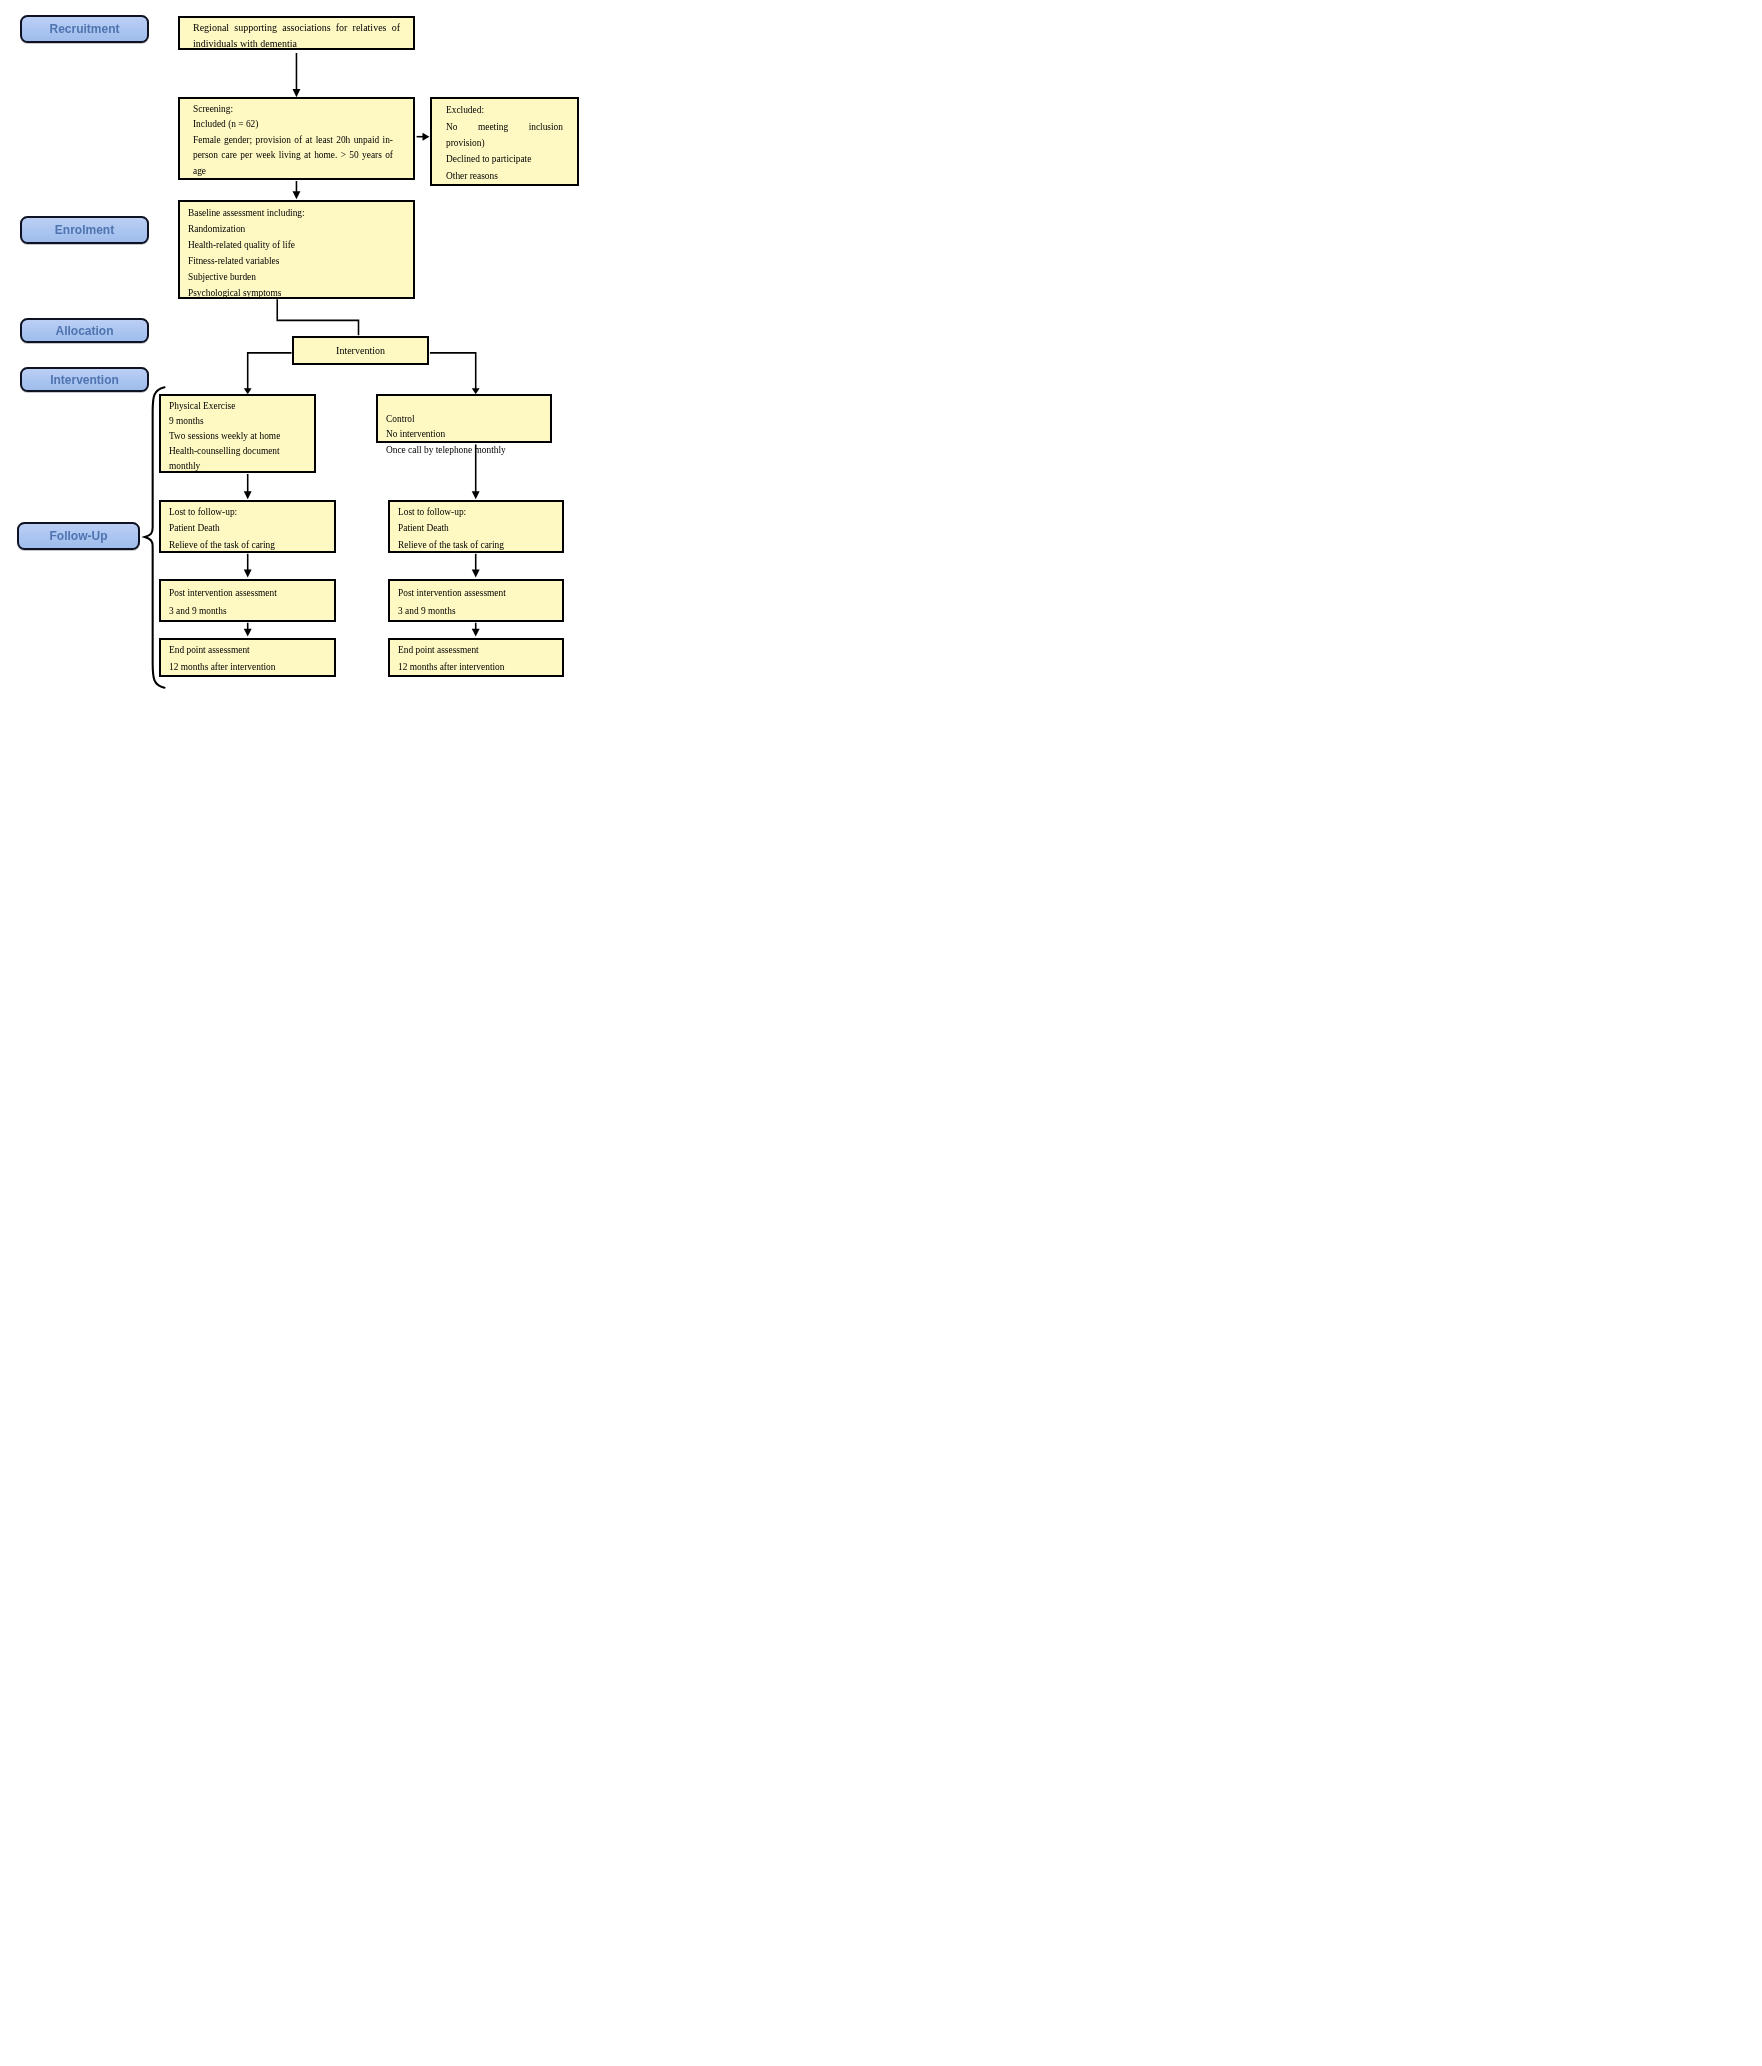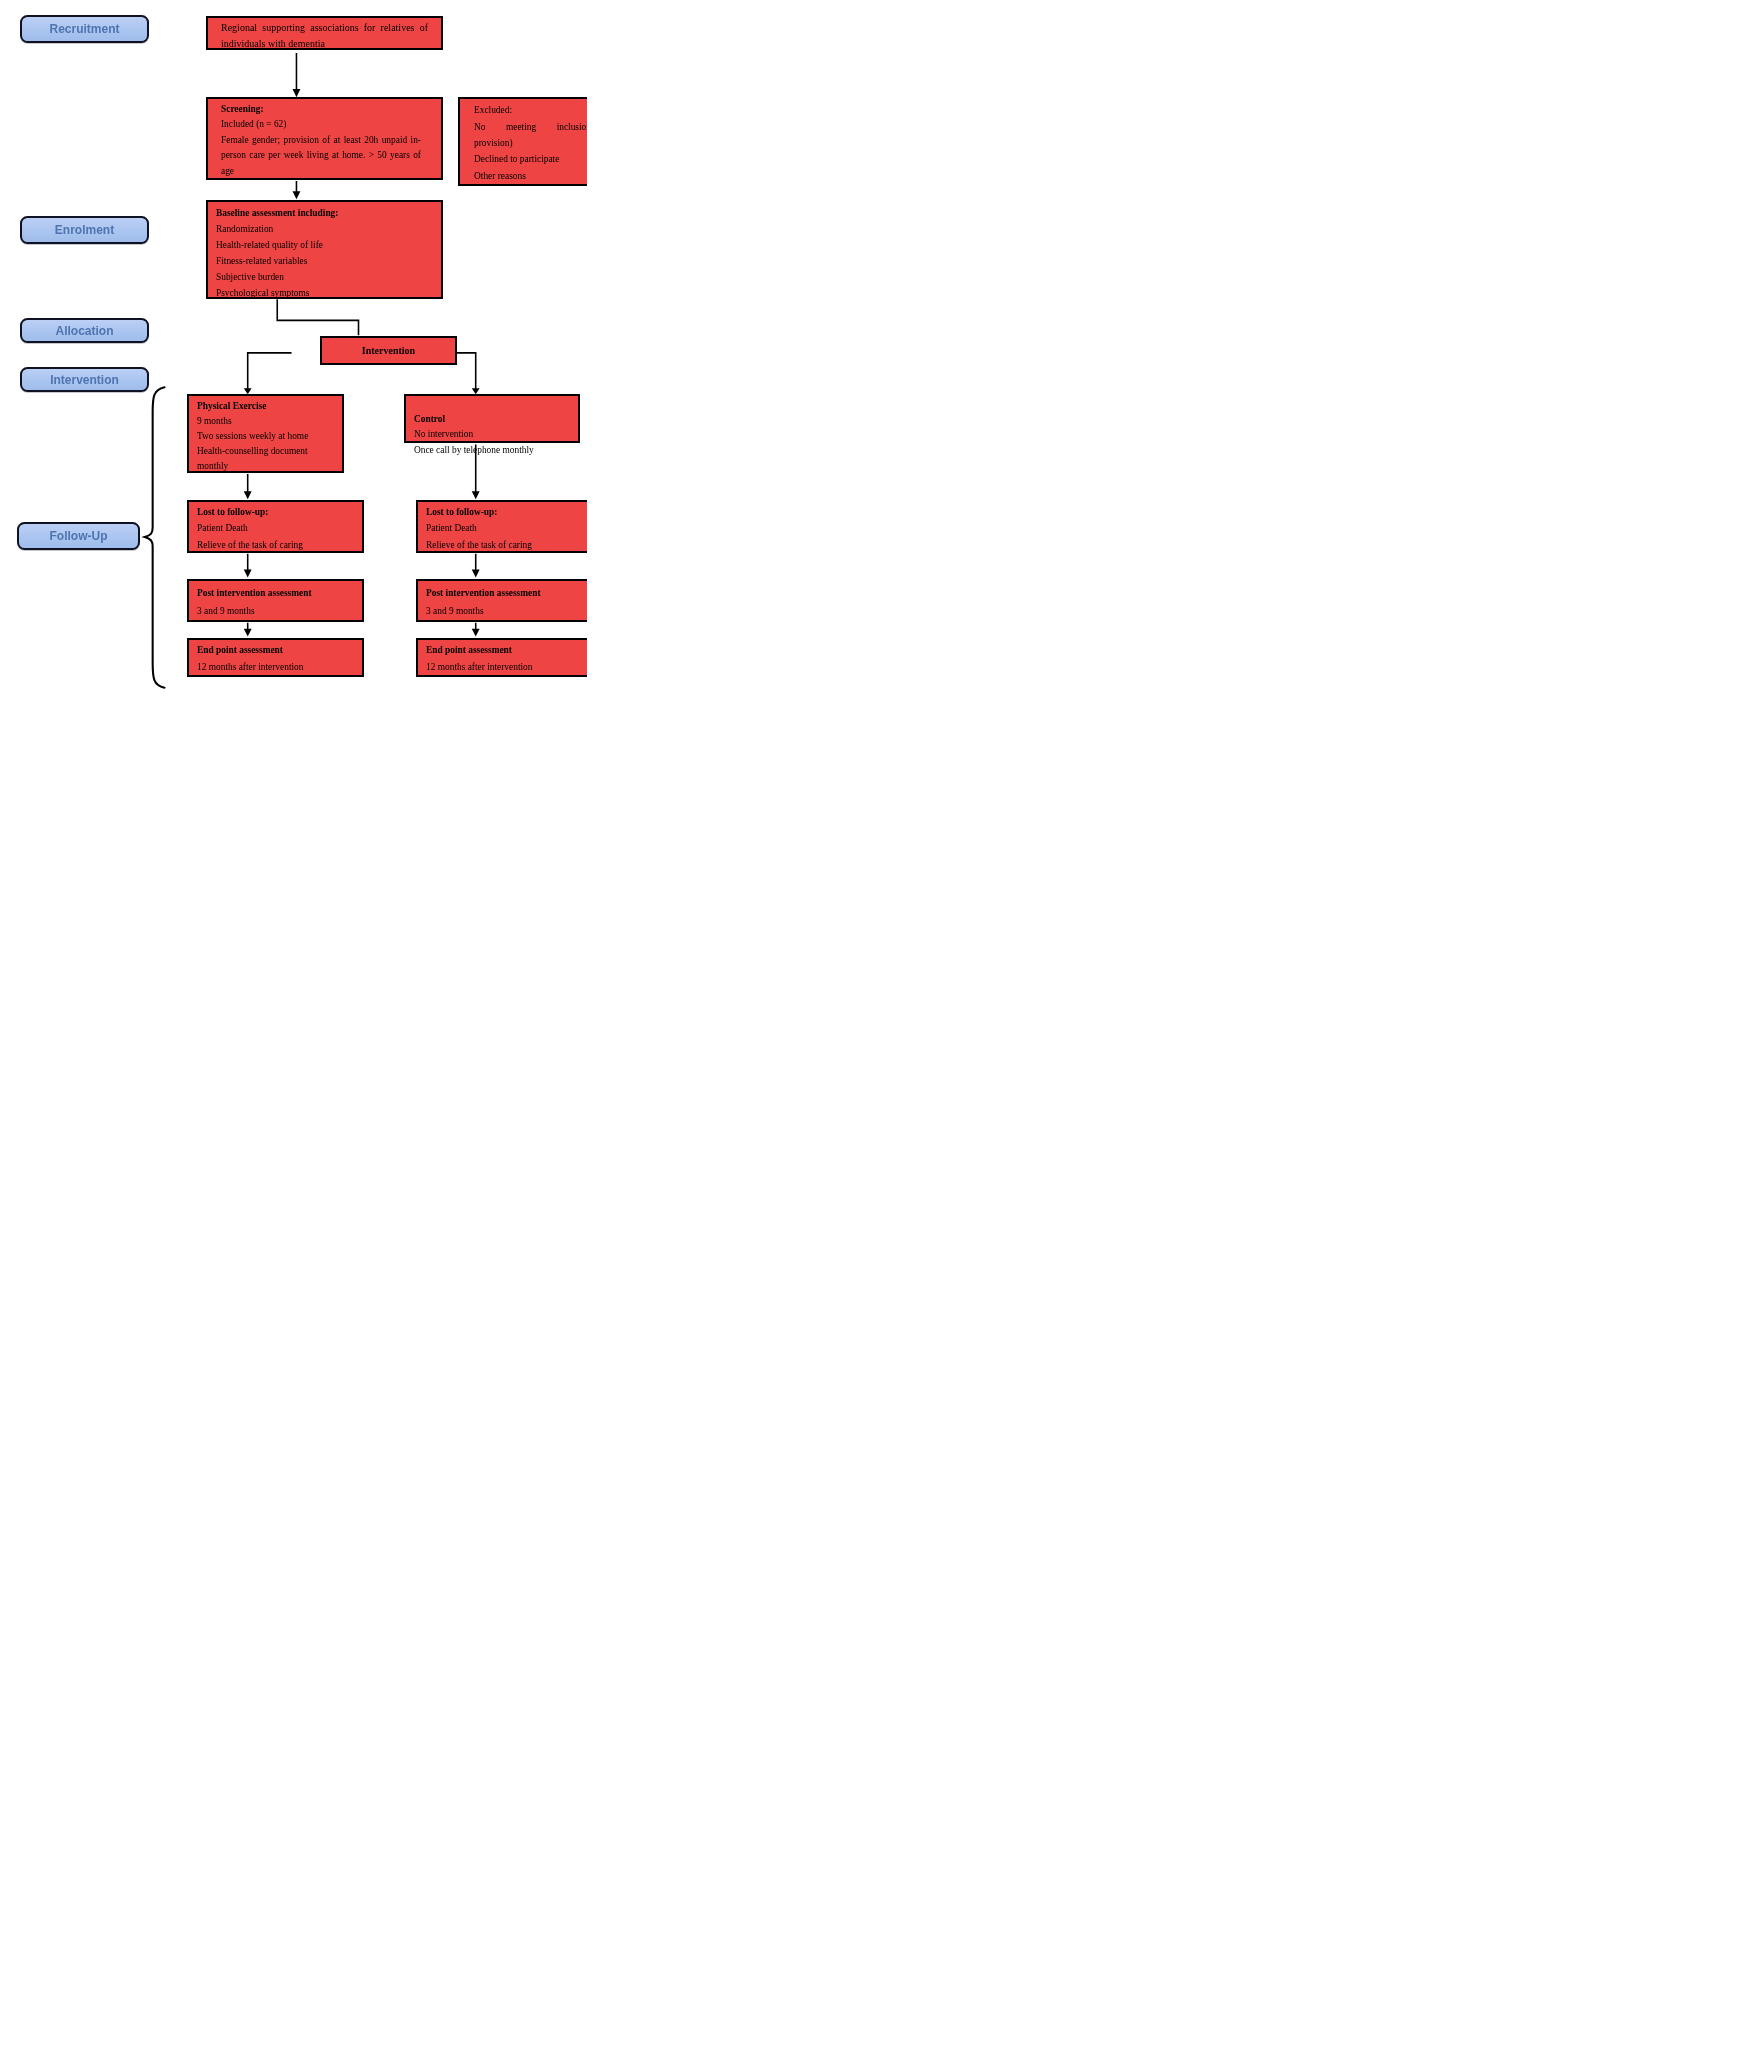--- a/index.html
+++ b/index.html
@@ -22,30 +22,29 @@
     display:flex;align-items:center;justify-content:center;
     font-family:Liberation Sans, sans-serif;
     font-weight:bold;font-size:12px;
     color:var(--stage-text,#4f74b0);
     box-sizing:border-box;
     z-index:2;
     box-shadow:0 1px 0 rgba(20,30,60,.25);
   }
   .wbox{
     position:absolute;
-    background:#ef4444;
+    background:#fef9c3;
     border:2px solid #000;
     box-sizing:border-box;
     font-size:9.4px;
     line-height:16px;
     padding:2.5px 8px;
     z-index:2;
-    margin-left:28px;
   }
-  .wbox .title{font-weight:bold;}
+  .wbox .title{font-weight:normal;}
   .para{text-align:justify;}
   
   .box-source{left:178px;top:16.3px;width:237px;height:34px;line-height:15.3px;padding:2px 13px;font-size:10px;}
   .box-screening{left:178px;top:97px;width:237px;height:83px;line-height:15.5px;padding:2.5px 13px 2.5px 13px;}
   .box-screening .para{padding-right:7px;}
   .box-excluded{left:430px;top:97px;width:149px;height:89px;line-height:16.3px;padding:3.4px 14px;}
   .box-excluded .title{font-weight:normal;}
   .box-baseline{left:178px;top:200px;width:237px;height:99px;line-height:16px;}
   .box-random{left:292px;top:336px;width:137px;height:29px;display:flex;align-items:center;justify-content:center;padding:0;}
   .box-random .title{font-size:10px;}

